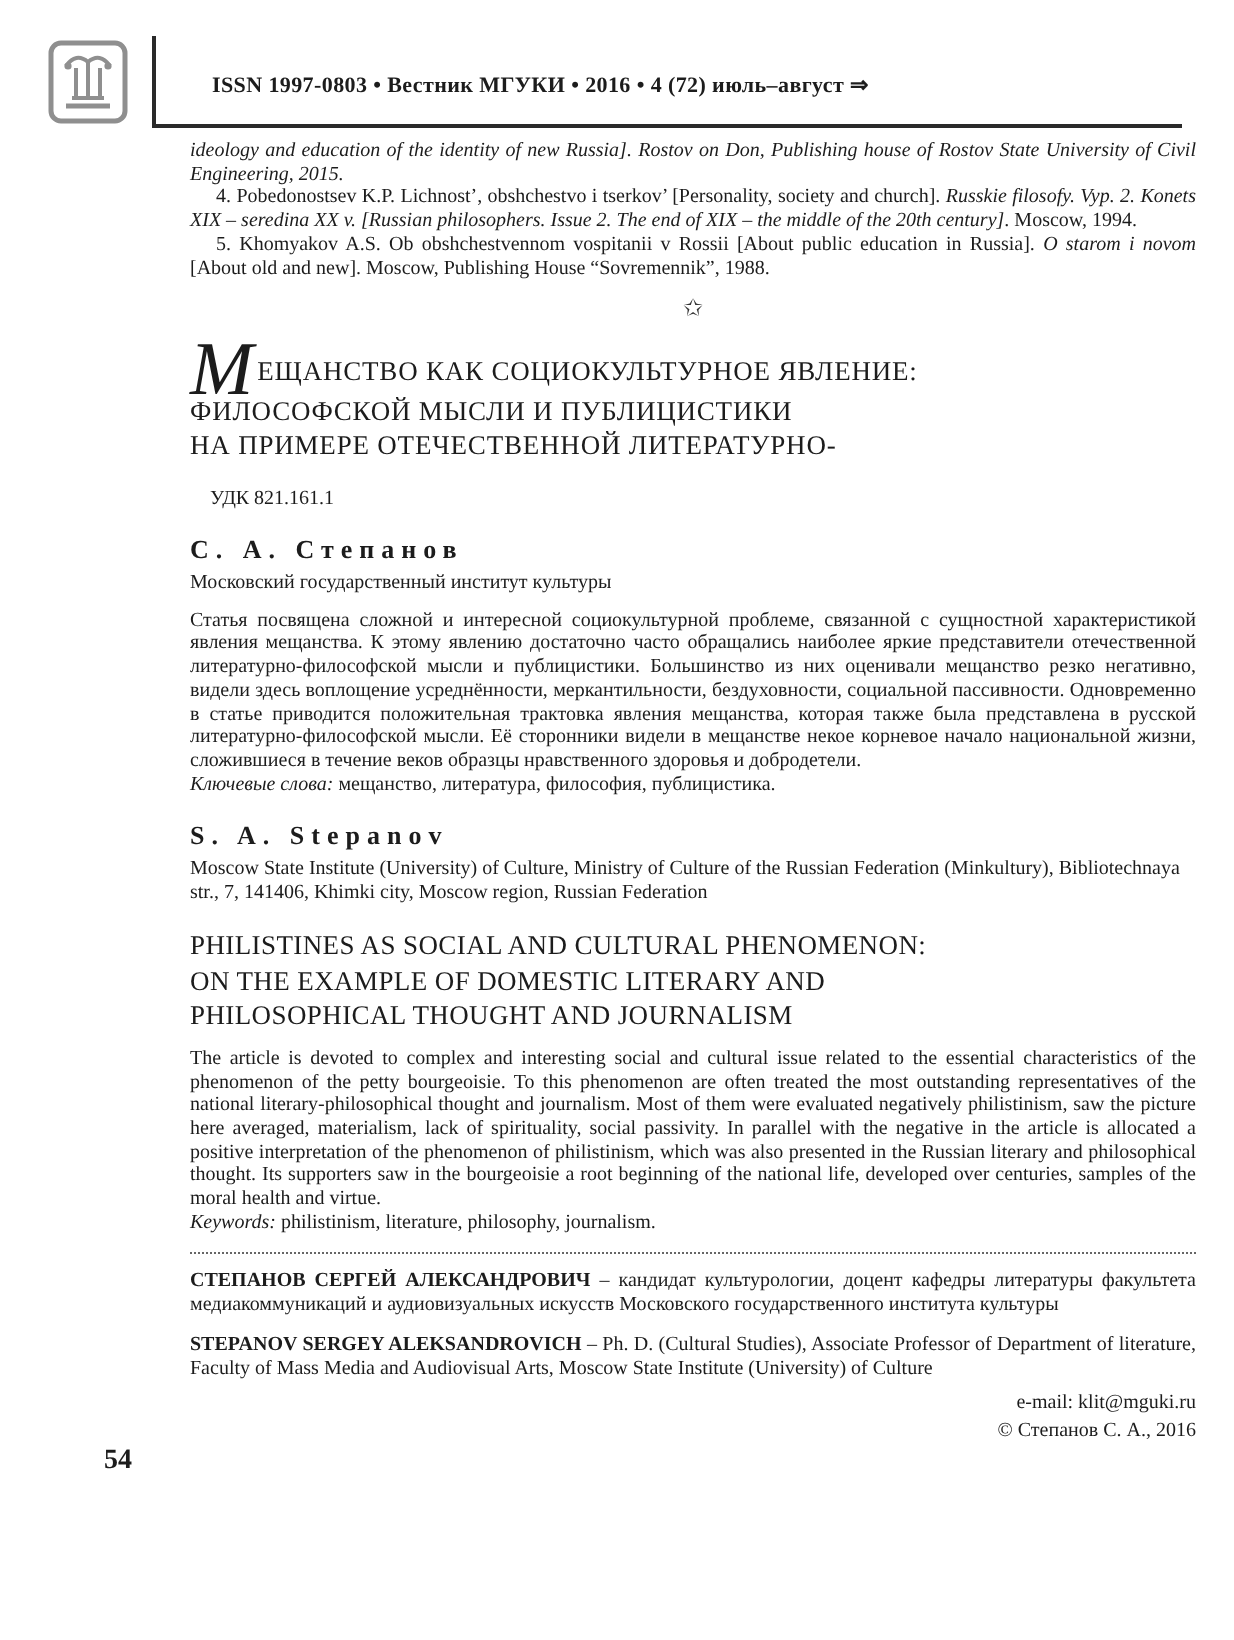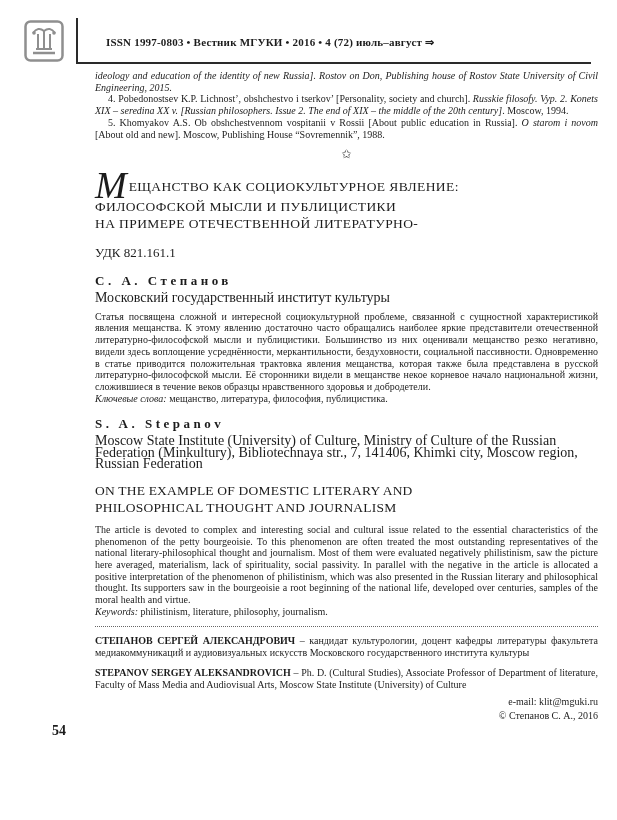--- a/index.html
+++ b/index.html
@@ -31,23 +31,23 @@
   .star { text-align: center; font-size: 12px; margin-top: 7px; height: 15px; color: #333; }
 
   .title-ru { margin: 12px 68px 0 0; font-weight: normal; font-size: 13.5px; letter-spacing: 0.4px; }
   .title-ru .line { display: block; line-height: 17px; }
   .title-ru .line.first { line-height: 22px; }
   .title-ru .initial {
     font-size: 38px; font-style: italic; font-weight: normal;
     vertical-align: -7px; margin-right: 2px; letter-spacing: 0;
   }
 
-  .udk { margin-top: 13px; font-size: 13px; }
+  .udk { margin-top: 13px; font-size: 10px; margin-left: 10px; }
   .author-ru, .author-en { margin-top: 12px; font-size: 13px; font-weight: bold; letter-spacing: 3.5px; }
-  .affil { margin: 3px 0 0; font-size: 14px; line-height: 11.5px; }
+  .affil { margin: 3px 0 0; font-size: 10px; line-height: 11.5px; }
 
   .abstract { margin: 7px 0 0; font-size: 10px; line-height: 11.7px; text-align: justify; }
   .keywords { margin: 0; font-size: 10px; line-height: 11.7px; }
 
   .title-en { margin: 12px 0 0; font-weight: normal; font-size: 13.5px; letter-spacing: 0.2px; }
   .title-en .line { display: block; line-height: 17.5px; }
 
   .dotted-rule { margin-top: 9px; border-top: 1px dotted #666; height: 0; }
 
   .bio { margin: 8px 0 0; font-size: 10px; line-height: 11.7px; text-align: justify; }
@@ -95,20 +95,21 @@
     <div class="author-ru">С. А. Степанов</div>
     <p class="affil">Московский государственный институт культуры</p>
 
     <p class="abstract">Статья посвящена сложной и интересной социокультурной проблеме, связанной с сущностной характеристикой явления мещанства. К этому явлению достаточно часто обращались наиболее яркие представители отечественной литературно-философской мысли и публицистики. Большинство из них оценивали мещанство резко негативно, видели здесь воплощение усреднённости, меркантильности, бездуховности, социальной пассивности. Одновременно в статье приводится положительная трактовка явления мещанства, которая также была представлена в русской литературно-философской мысли. Её сторонники видели в мещанстве некое корневое начало национальной жизни, сложившиеся в течение веков образцы нравственного здоровья и добродетели.</p>
     <p class="keywords"><span style="font-style: italic;">Ключевые слова: </span><span>мещанство, литература, философия, публицистика.</span></p>
 
     <div class="author-en">S. A. Stepanov</div>
     <p class="affil">Moscow State Institute (University) of Culture, Ministry of Culture of the Russian Federation (Minkultury), Bibliotechnaya str., 7, 141406, Khimki city, Moscow region, Russian Federation</p>
 
     <h2 class="title-en">
+      <span class="line">PHILISTINES AS SOCIAL AND CULTURAL PHENOMENON:</span>
       <span class="line">ON THE EXAMPLE OF DOMESTIC LITERARY AND</span>
       <span class="line">PHILOSOPHICAL THOUGHT AND JOURNALISM</span>
     </h2>
 
     <p class="abstract">The article is devoted to complex and interesting social and cultural issue related to the essential characteristics of the phenomenon of the petty bourgeoisie. To this phenomenon are often treated the most outstanding representatives of the national literary-philosophical thought and journalism. Most of them were evaluated negatively philistinism, saw the picture here averaged, materialism, lack of spirituality, social passivity. In parallel with the negative in the article is allocated a positive interpretation of the phenomenon of philistinism, which was also presented in the Russian literary and philosophical thought. Its supporters saw in the bourgeoisie a root beginning of the national life, developed over centuries, samples of the moral health and virtue.</p>
     <p class="keywords"><span style="font-style: italic; text-align: center;">Keywords: </span><span>philistinism, literature, philosophy, journalism.</span></p>
 
     <div class="dotted-rule"></div>
 
     <p class="bio"><span style="font-weight: bold;">СТЕПАНОВ СЕРГЕЙ АЛЕКСАНДРОВИЧ</span><span> – кандидат культурологии, доцент кафедры литературы факультета медиакоммуникаций и аудиовизуальных искусств Московского государственного института культуры</span></p>

